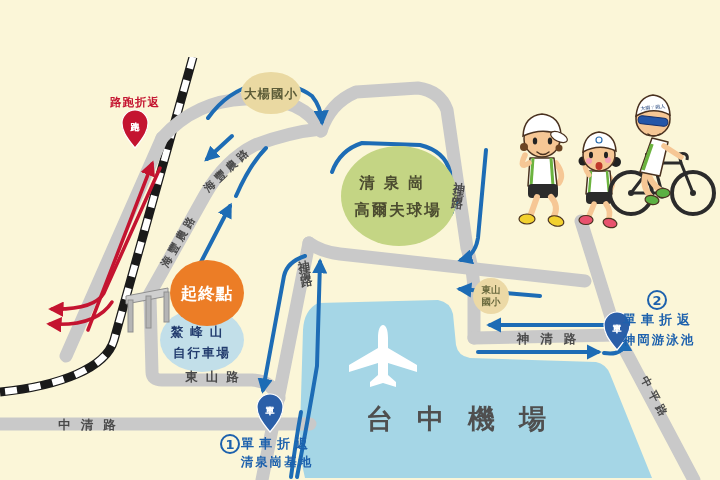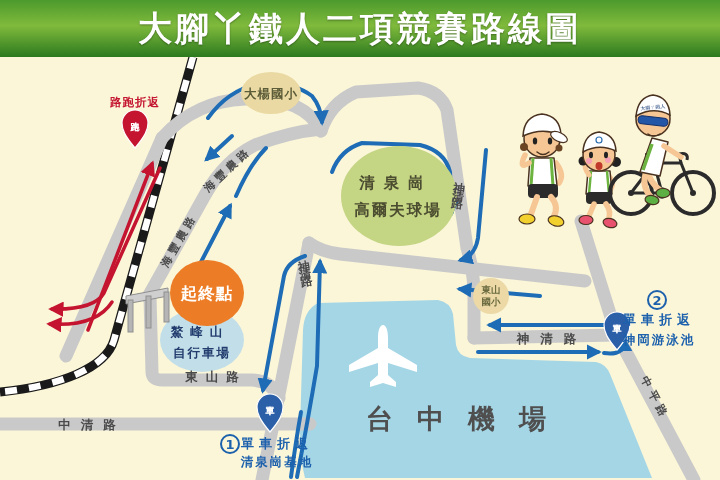--- a/index.html
+++ b/index.html
@@ -13,23 +13,20 @@
   #mapsvg{position:absolute;left:0;top:57px;}
   .vtext{writing-mode:vertical-rl;text-orientation:upright;}
   text{font-family:"DejaVu Sans","Liberation Sans",sans-serif;}
   .roadlbl{fill:#4a4a4a;font-weight:bold;}
   .notes{fill:#1d61ad;font-weight:bold;}
 </style>
 </head>
 <body>
 
 <div id="stage">
-  <div id="header">
-    <h1>大腳丫鐵人二項競賽路線圖</h1>
-  </div>
 
   <svg id="mapsvg" width="720" height="423" viewBox="0 57 720 423" xmlns="http://www.w3.org/2000/svg">
     <defs>
       <marker id="ab" viewBox="0 0 10 10" refX="7.5" refY="5" markerWidth="3.8" markerHeight="3.8" orient="auto-start-reverse">
         <path d="M0,0 L10,5 L0,10 z" fill="#1d6cb5"></path>
       </marker>
       <marker id="ar" viewBox="0 0 10 10" refX="7.5" refY="5" markerWidth="4.4" markerHeight="4.4" orient="auto-start-reverse">
         <path d="M0,0 L10,5 L0,10 z" fill="#c41430"></path>
       </marker>
     </defs>

